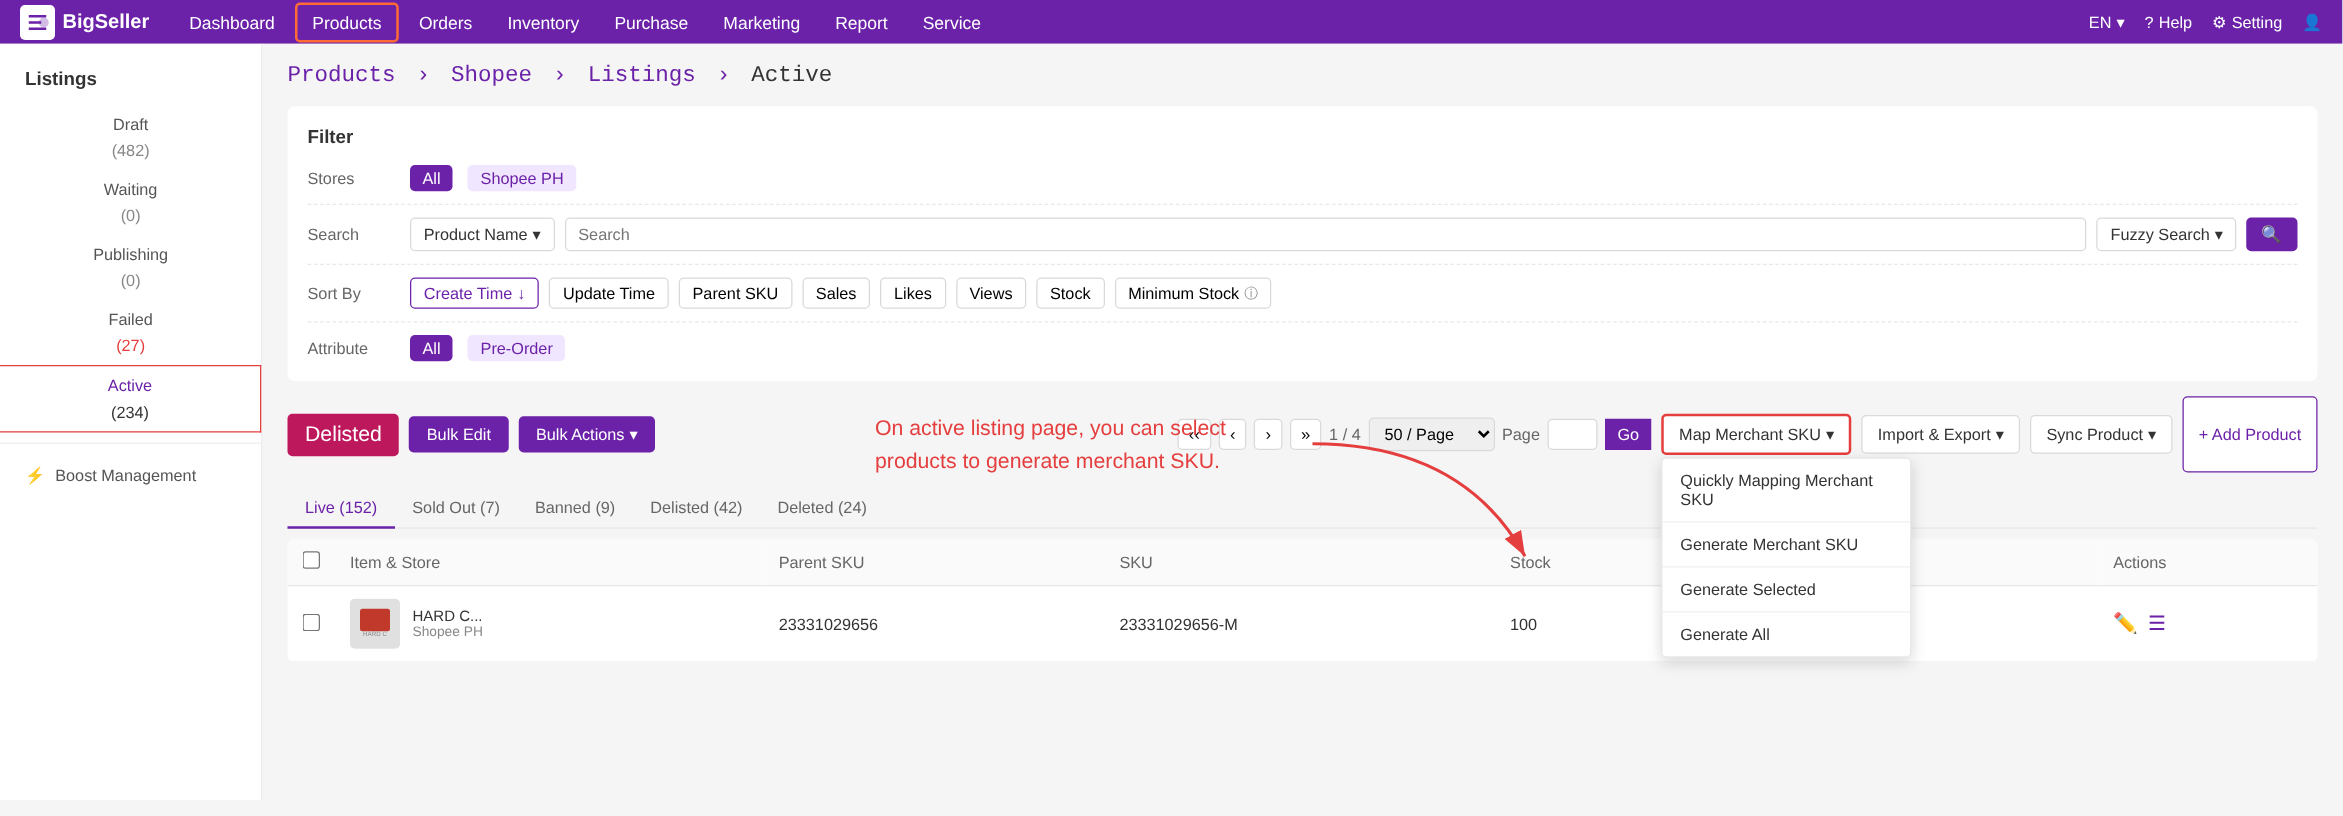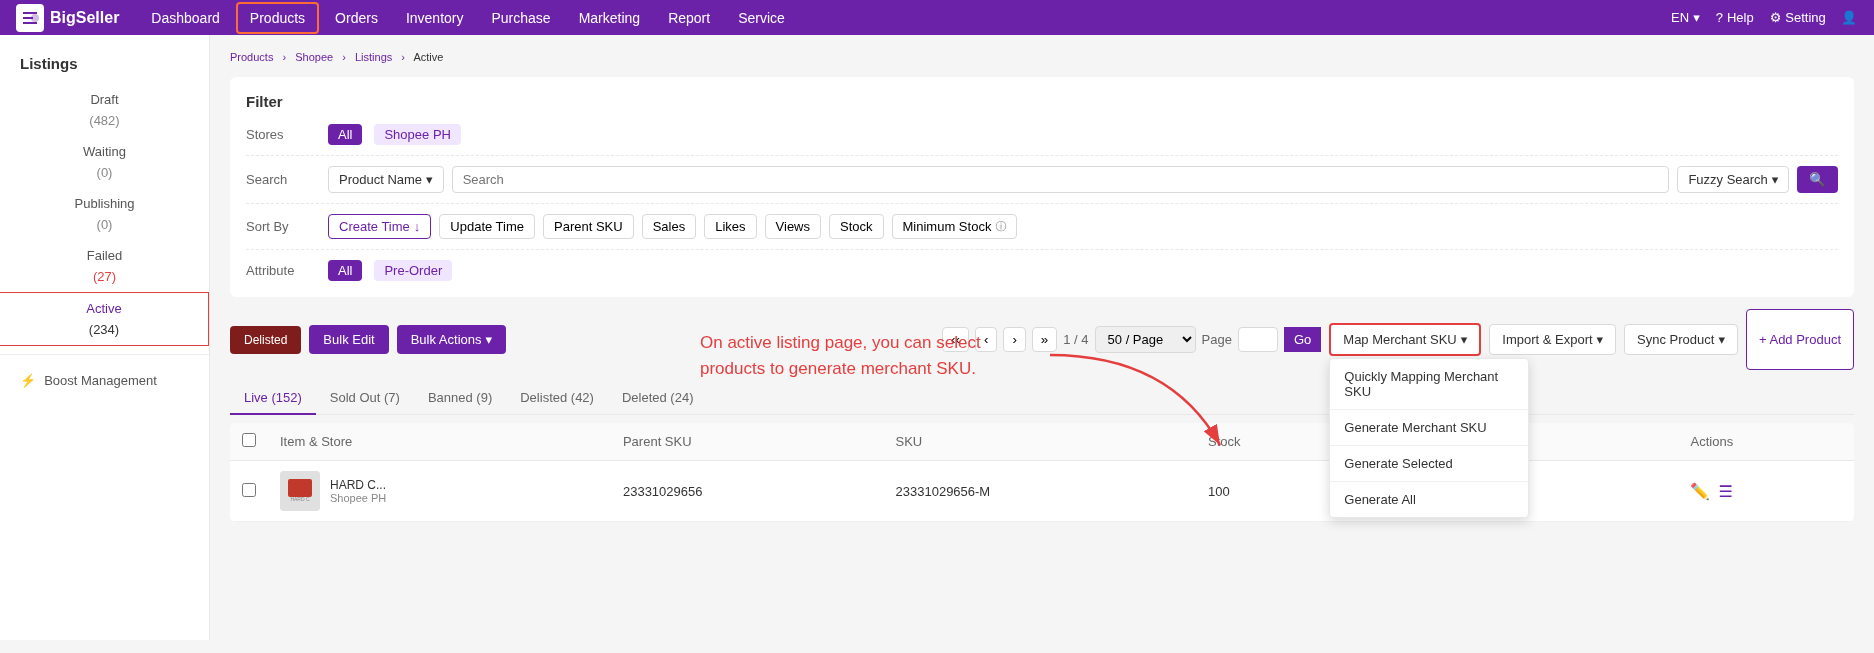--- a/index.html
+++ b/index.html
@@ -61,21 +61,21 @@
     .sidebar-divider { height: 1px; background: #eee; margin: 8px 0; }
     .sidebar-boost {
       padding: 10px 20px; display: flex; align-items: center; gap: 8px;
       cursor: pointer; color: #555; font-size: 13px;
     }
 
     
     .main-content { flex: 1; padding: 16px 20px; background: #f5f5f5; }
 
     
-    .breadcrumb { font-size: 11px; color: #888; margin-bottom: 14px; }
+    .breadcrumb { font-size: 18px; color: #888; margin-bottom: 14px; font-family: Liberation Mono, monospace; }
     .breadcrumb span { color: #6b21a8; cursor: pointer; }
     .breadcrumb .sep { margin: 0 6px; }
 
     
     .filter-section { background: #fff; padding: 16px; border-radius: 6px; margin-bottom: 12px; }
     .filter-title { font-size: 15px; font-weight: 600; margin-bottom: 14px; }
     .filter-row { display: flex; align-items: center; gap: 12px; margin-bottom: 10px; padding-bottom: 10px; border-bottom: 1px dashed #e8e8e8; }
     .filter-row:last-child { border-bottom: none; margin-bottom: 0; padding-bottom: 0; }
     .filter-label { width: 70px; color: #666; font-size: 13px; flex-shrink: 0; }
     .filter-tag { padding: 3px 10px; border-radius: 4px; background: #f0e6ff; color: #6b21a8; cursor: pointer; font-size: 13px; }
@@ -103,21 +103,21 @@
     .sort-btn {
       padding: 4px 10px; border: 1px solid #d9d9d9; border-radius: 4px;
       cursor: pointer; font-size: 13px; background: #fff;
       display: flex; align-items: center; gap: 4px;
     }
     .sort-btn.active { color: #6b21a8; border-color: #6b21a8; }
     .attr-tag { padding: 3px 10px; border-radius: 4px; background: #f0e6ff; color: #6b21a8; cursor: pointer; font-size: 13px; }
 
     
     .toolbar { display: flex; align-items: center; gap: 8px; margin-bottom: 12px; flex-wrap: wrap; }
-    .btn-delist { background: #7f1d1d; color: #fff; border: none; border-radius: 4px; padding: 7px 14px; cursor: pointer; font-size: 12px; font-weight: 500; text-align: right; }
+    .btn-delist { background: #be185d; color: #fff; border: none; border-radius: 4px; padding: 7px 14px; cursor: pointer; font-size: 17px; font-weight: 500; text-align: right; }
     .btn-bulk-edit { background: #6b21a8; color: #fff; border: none; border-radius: 4px; padding: 7px 14px; cursor: pointer; font-size: 13px; font-weight: 500; }
     .btn-bulk-actions { background: #6b21a8; color: #fff; border: none; border-radius: 4px; padding: 7px 14px; cursor: pointer; font-size: 13px; font-weight: 500; display: flex; align-items: center; gap: 4px; }
     .toolbar-right { margin-left: auto; display: flex; align-items: center; gap: 8px; }
     .btn-map-sku { background: #fff; color: #333; border: 2px solid #e53e3e; border-radius: 4px; padding: 7px 12px; cursor: pointer; font-size: 13px; font-weight: 500; display: flex; align-items: center; gap: 4px; position: relative; }
     .btn-import { background: #fff; color: #333; border: 1px solid #d9d9d9; border-radius: 4px; padding: 7px 12px; cursor: pointer; font-size: 13px; display: flex; align-items: center; gap: 4px; text-align: right; }
     .btn-sync { background: #fff; color: #333; border: 1px solid #d9d9d9; border-radius: 4px; padding: 7px 12px; cursor: pointer; font-size: 13px; display: flex; align-items: center; gap: 4px; }
     .btn-add { background: #fff; color: #6b21a8; border: 1px solid #6b21a8; border-radius: 4px; padding: 22px 12px; cursor: pointer; font-size: 13px; font-weight: 500; }
 
     
     .tabs { display: flex; gap: 0; margin-bottom: 0; border-bottom: 1px solid #e8e8e8; }

